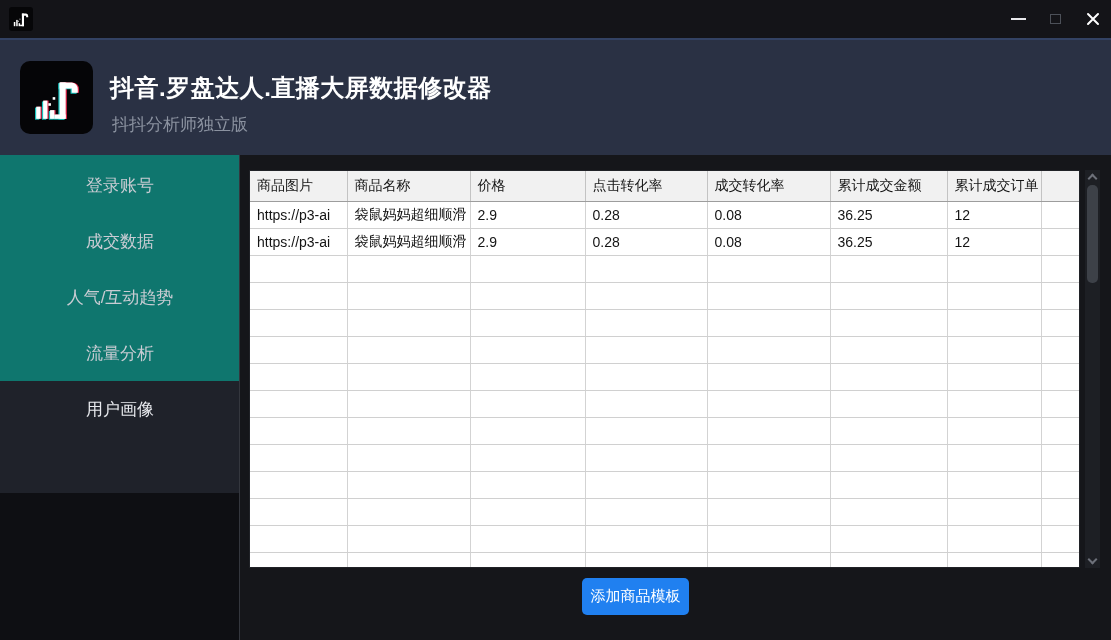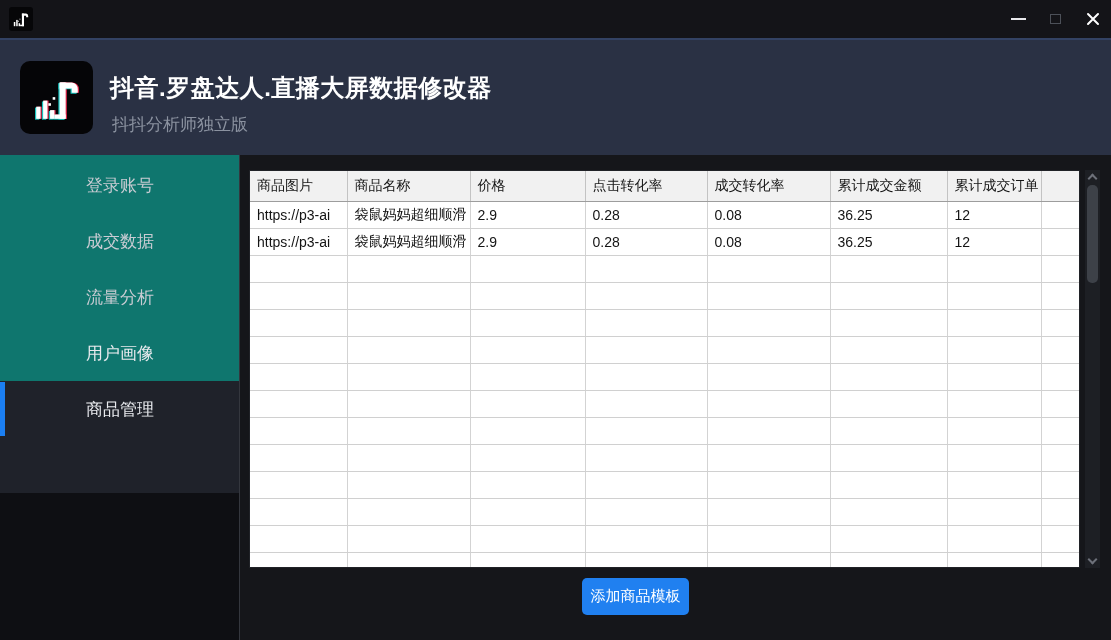--- a/index.html
+++ b/index.html
@@ -137,32 +137,32 @@
     <nav class="sidebar-items">
 
         <div class="sidebar-item">
           <span class="sidebar-label">登录账号</span>
         </div>
 
         <div class="sidebar-item">
           <span class="sidebar-label">成交数据</span>
         </div>
 
+        <div class="sidebar-item">
+          <span class="sidebar-label">人气/互动趋势</span>
+        </div>
 
         <div class="sidebar-item">
           <span class="sidebar-label">流量分析</span>
         </div>
 
         <div class="sidebar-item group">
           <span class="sidebar-label">用户画像</span>
         </div>
 
-        <div class="sidebar-item active group">
-          <span class="sidebar-label">商品管理</span>
-        </div>
       </nav>
   </div>
   <div class="side-divider"></div>
 
   <div class="content">
     <div class="table-wrap">
       <table>
         <colgroup id="cols">
             <col style="width: 97px;">
             <col style="width: 123px;">

